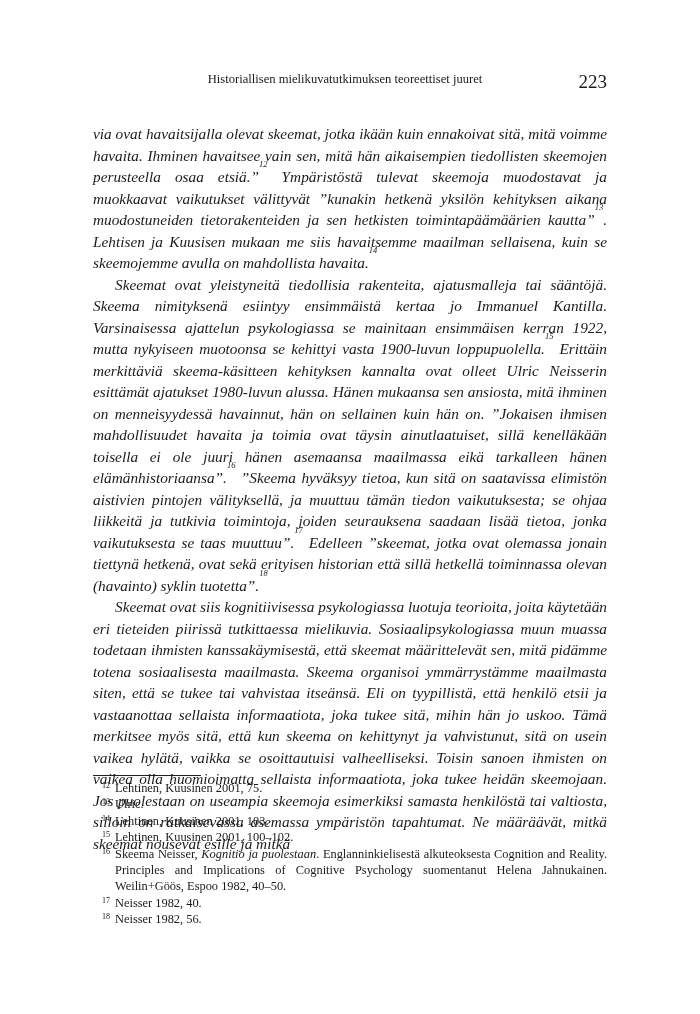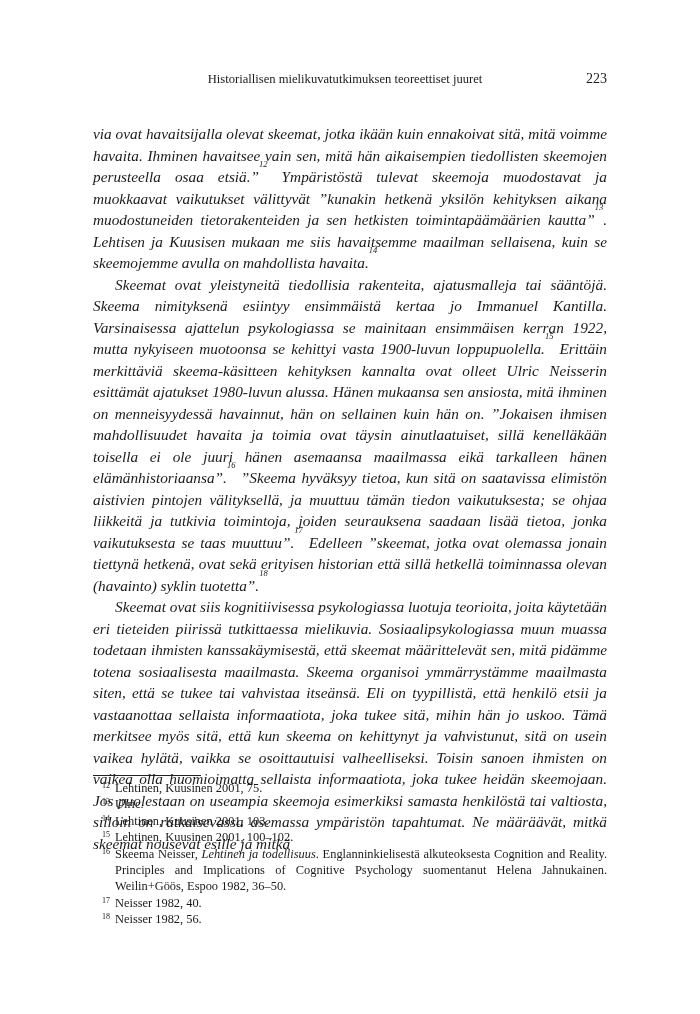--- a/index.html
+++ b/index.html
@@ -1,20 +1,20 @@
 <!DOCTYPE html>
 <html><head>
 <meta charset="utf-8">
 <style>
   html, body { margin:0; padding:0; background:#ffffff; }
   body { width:700px; height:1014px; position:relative; overflow:hidden;
          font-family:"Liberation Serif", serif; color:#1a1a1a; }
   .header { position:absolute; top:36px; left:93px; width:514px; height:20px;margin-top:36px; }
   .running-title { position:absolute; left:0; right:0; text-align:center; font-size:12.6px; padding-right:10px;}
-  .page-num { position:absolute; right:0; top:-1px; font-size:14px; }
+  .page-num { position:absolute; right:0; top:-1px; font-size:19px; }
   .body-text { position:absolute; top:123px; left:93px; width:514px; font-size:15.3px; line-height:21.5px;
                text-align:justify; hyphens:manual;font-style:italic; }
   .body-text p { margin:0; }
   .body-text p.indent { text-indent:22px; }
   sup { font-size:8.5px; vertical-align:top; position:relative; top:-2px; line-height:0; }
   .rule { position:absolute; top:775px; left:93px; width:108px; border-top:1px solid #222; }
   .footnotes { position:absolute; top:780px; left:93px; width:514px; font-size:12.4px; line-height:16.4px; }
   .fn { display:flex; text-align:justify; }
   .fn-num { width:22px; flex:none; text-align:left; padding-left:9px; box-sizing:border-box; font-size:8px; position:relative; top:-2px; }
   .fn-text { flex:1; }
@@ -48,21 +48,21 @@
   <div class="fn">
     <span class="fn-num">14</span>
     <span class="fn-text">Lehtinen, Kuusinen 2001, 103.</span>
   </div>
   <div class="fn">
     <span class="fn-num">15</span>
     <span class="fn-text">Lehtinen, Kuusinen 2001, 100–102.</span>
   </div>
   <div class="fn">
     <span class="fn-num">16</span>
-    <span class="fn-text"><span>Skeema Neisser, </span><em>Lehtinen ja todellisuus</em><span>. Englanninkielisestä alkuteoksesta Cognition and Rea­lity. Principles and Implications of Cognitive Psychology suomentanut Helena Jahnukainen. Weilin+Göös, Espoo 1982, 36–50.</span></span>
+    <span class="fn-text"><span>Skeema Neisser, </span><em>Kognitio ja puolestaan</em><span>. Englanninkielisestä alkuteoksesta Cognition and Rea­lity. Principles and Implications of Cognitive Psychology suomentanut Helena Jahnukainen. Weilin+Göös, Espoo 1982, 40–50.</span></span>
   </div>
   <div class="fn">
     <span class="fn-num">17</span>
     <span class="fn-text">Neisser 1982, 40.</span>
   </div>
   <div class="fn">
     <span class="fn-num">18</span>
     <span class="fn-text">Neisser 1982, 56.</span>
   </div>
 </div>

